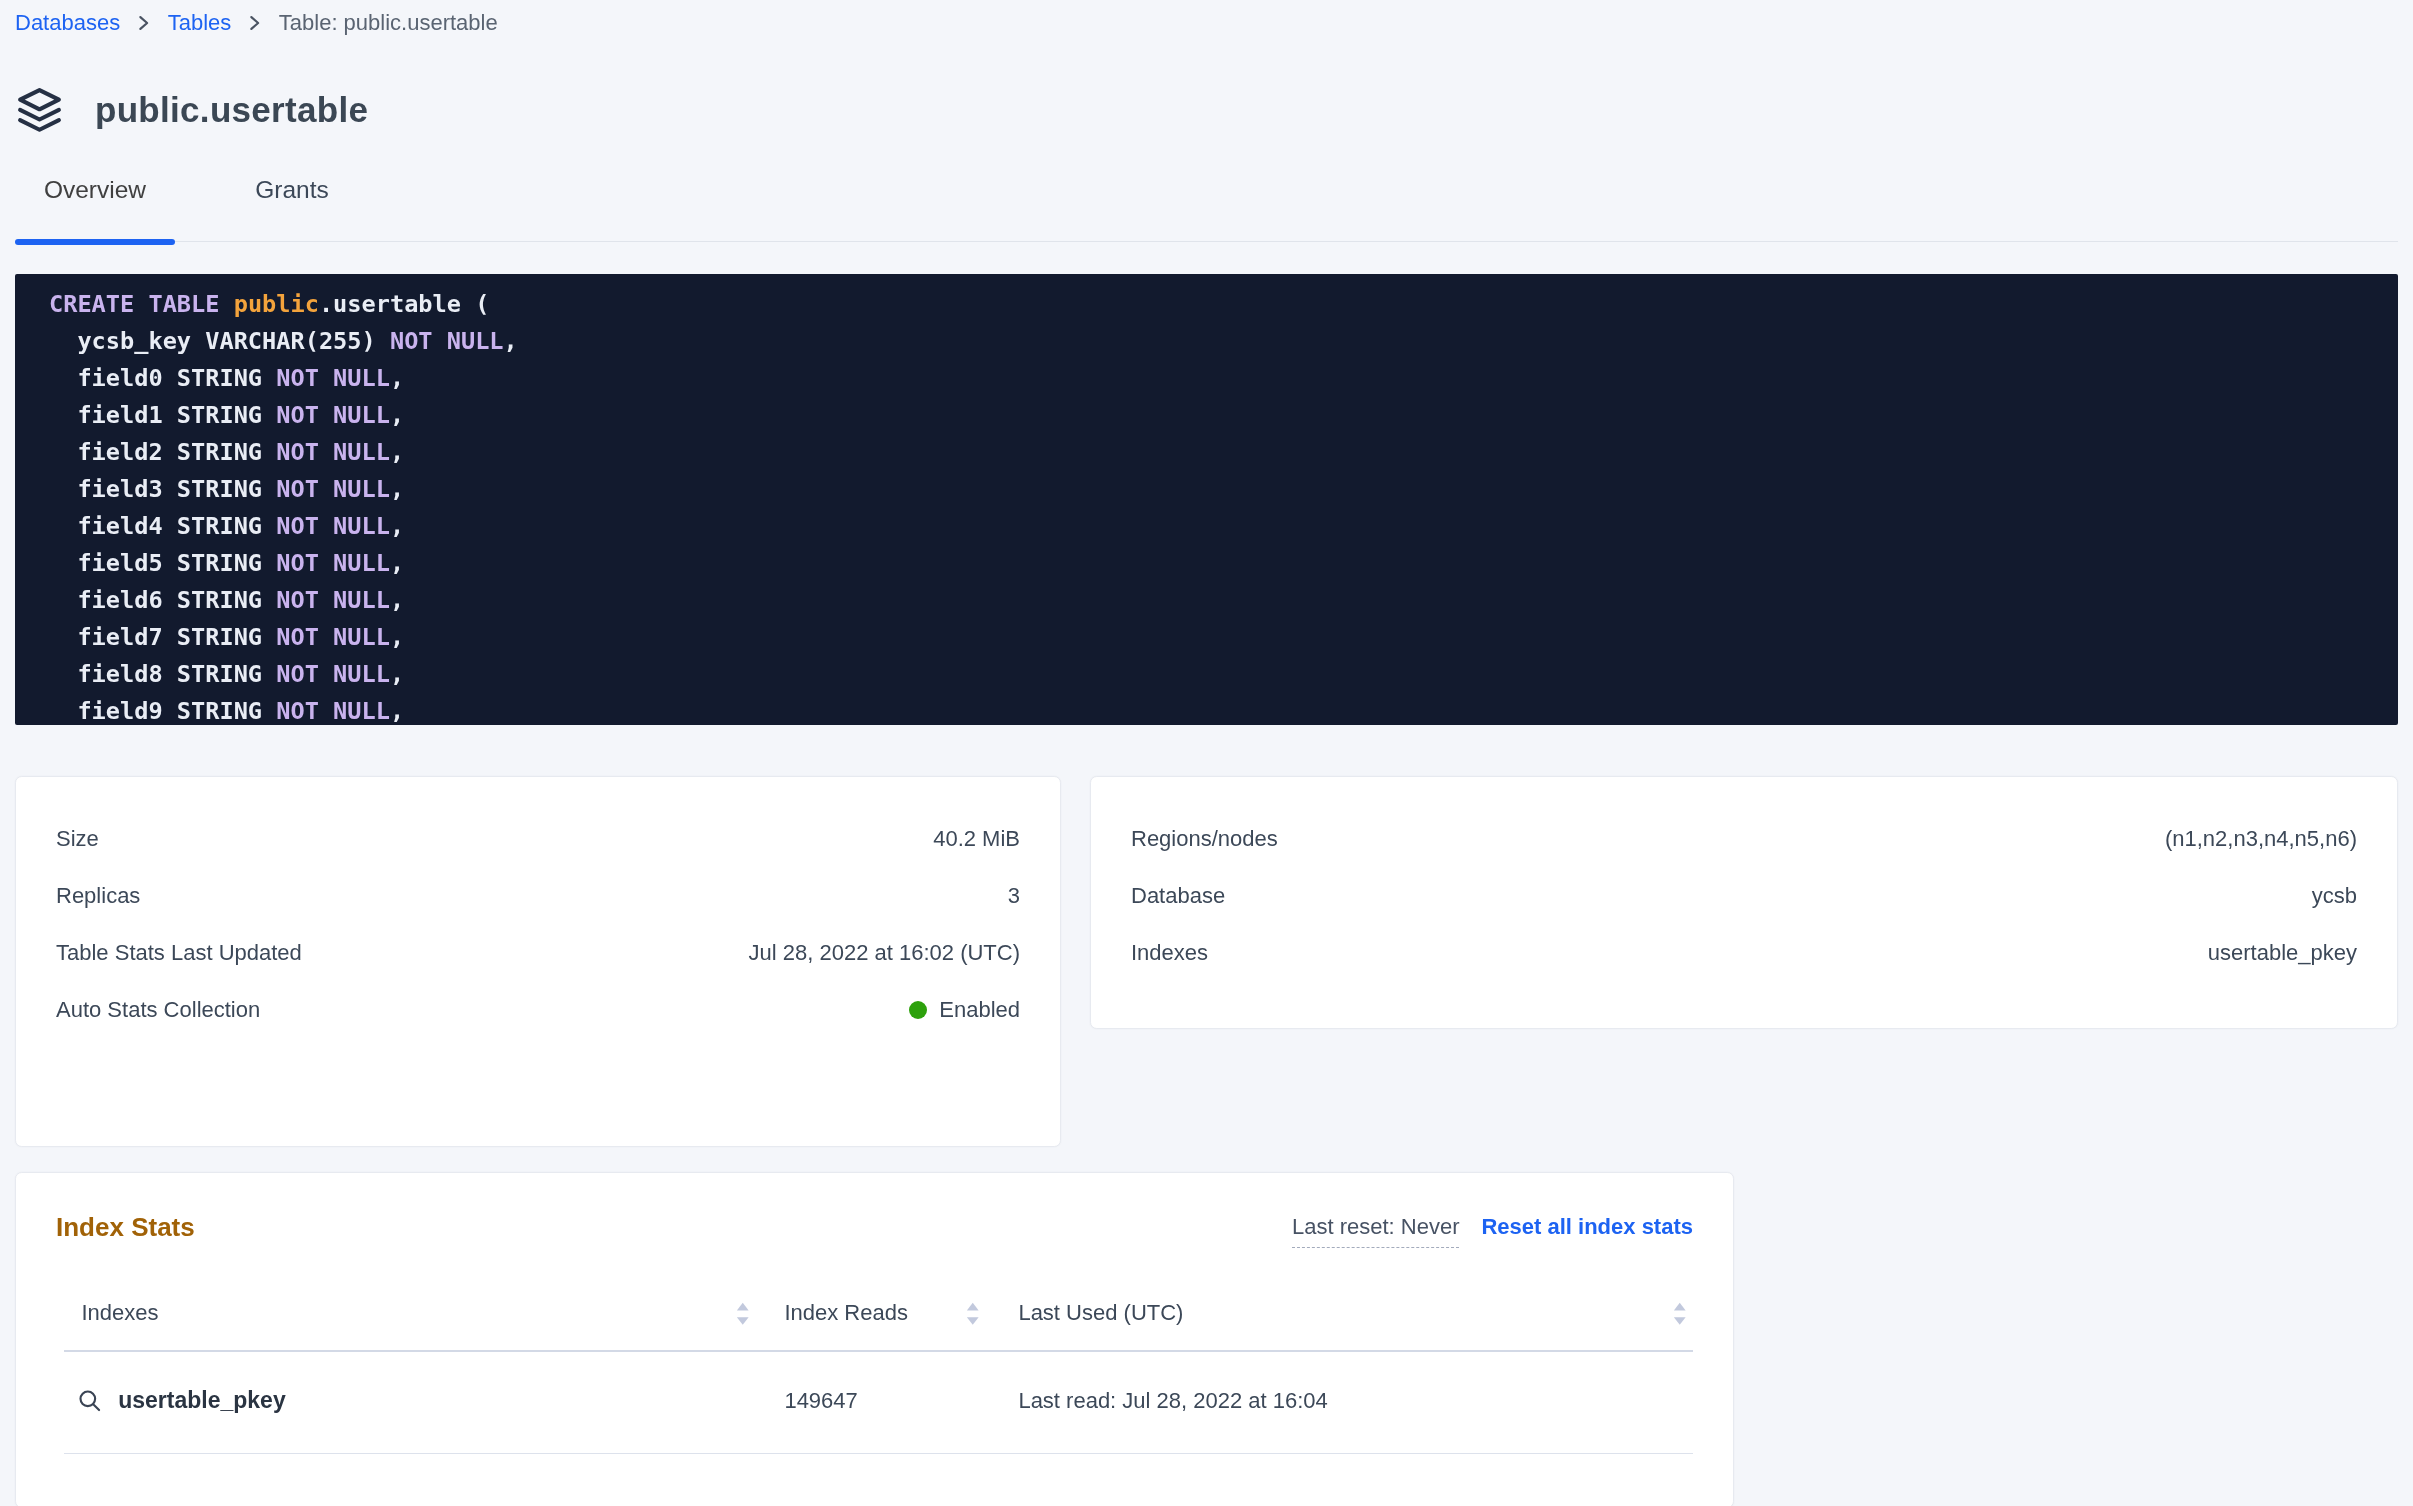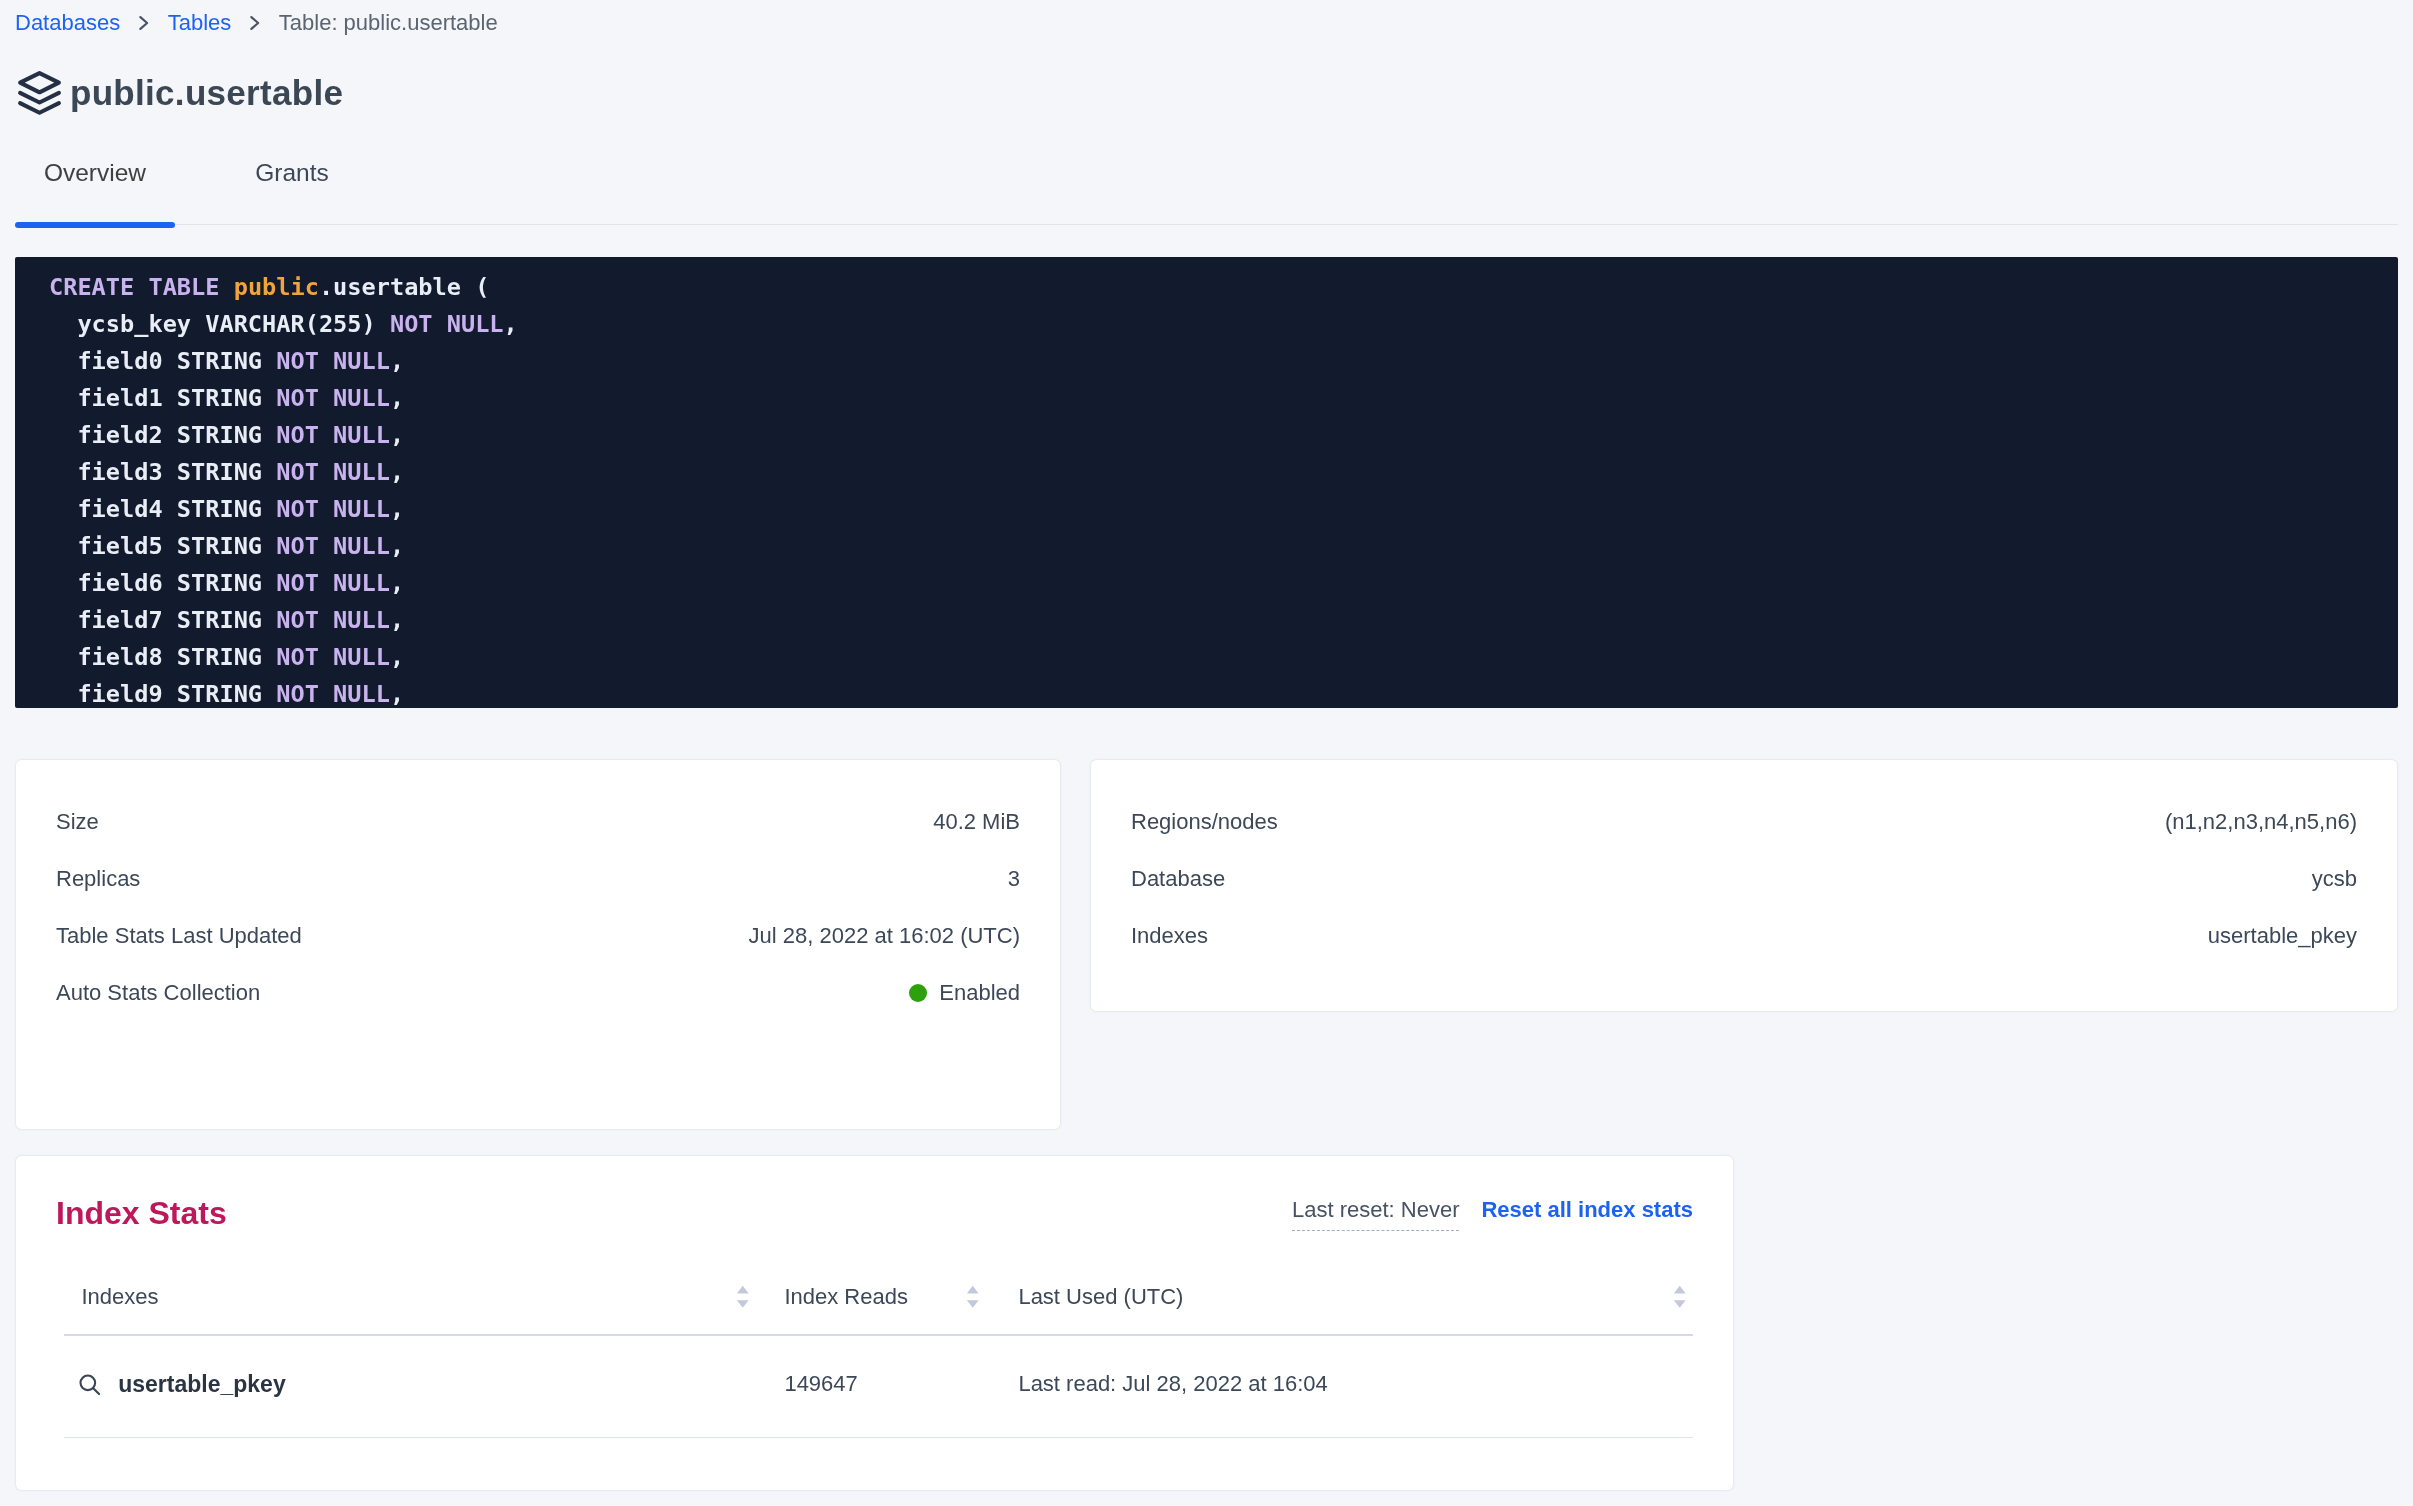--- a/index.html
+++ b/index.html
@@ -12,21 +12,21 @@
   }
   .page { padding: 0 15px; }
 
   
   .breadcrumb { display: flex; align-items: center; gap: 17px; padding-top: 8.4px; height: 37px; font-size: 22px; }
   .crumb-link { color: #1d63f2; cursor: pointer; text-decoration: none; }
   .crumb-current { color: #5a6472; }
   .crumb-sep svg { display: block; }
 
   
-  .title-row { display: flex; align-items: center; gap: 6px; margin-top: 31px; }
+  .title-row { display: flex; align-items: center; gap: 31px; margin-top: 48px; }
   .title-row .layers-icon svg { display: block; }
   .page-title { font-size: 35px; font-weight: 600; color: #3b4754; letter-spacing: 0.3px; }
 
   
   .tabs { display: flex; margin-top: 23.6px; border-bottom: 1.7px solid #e0e4eb; }
   .tab { position: relative; font-size: 24.5px; text-align: center; padding: 18.6px 0 37px; cursor: pointer; color: #3c4858; font-weight: 500; }
   .tab-overview { width: 160px; }
   .tab-grants { width: 150px; margin-left: 42px; }
   .tab.active { color: #404040; }
   .tab.active::after { content: ""; position: absolute; left: 0; right: 0; bottom: -3.4px; height: 5.9px; background: #1d63f2; border-radius: 3.4px; }
@@ -49,21 +49,21 @@
   .card { background: #ffffff; border: 0.8px solid #e7eaf0; border-radius: 6.7px; box-shadow: 0 0 1.7px rgba(60,72,88,0.06); }
   .details-left  { width: 1046px; height: 371px; padding: 51px 40px 0; }
   .details-right { flex: 1; height: 253px; padding: 51px 40px 0; }
   .detail-row { display: flex; justify-content: space-between; align-items: center; height: 22px; margin-bottom: 35px; font-size: 22px; color: #3c4858; }
   .detail-value { display: flex; align-items: center; }
   .status-dot { width: 18.6px; height: 18.6px; border-radius: 50%; background: #2da10c; margin-right: 11.8px; }
 
   
   .index-card { margin-top: 25px; width: 1719px; height: 336px; padding: 39px 40px 0; }
   .index-header { display: flex; justify-content: space-between; align-items: flex-start; }
-  .index-title { font-size: 32px; font-weight: 700; color: #be185d; }
+  .index-title { font-size: 26px; font-weight: 700; color: #a16207; }
   .reset-area { display: flex; align-items: flex-start; gap: 22px; font-size: 22px; margin-top: 1.7px; }
   .last-reset { color: #475264; border-bottom: 1.7px dashed #a3abbc; padding-bottom: 7.6px; cursor: default; }
   .reset-link { color: #1d63f2; font-weight: 700; cursor: pointer; text-decoration: none; }
 
   .itable { margin-top: 52px; margin-left: 8.4px; margin-right: 0; }
   .thead { display: flex; align-items: center; padding-bottom: 23.6px; border-bottom: 2.5px solid #d3d9e6; font-size: 22px; color: #3c4858; }
   .th { display: flex; align-items: center; justify-content: space-between; }
   .th-col1 { width: 695px; padding-left: 17px; padding-right: 10px; }
   .th-col2 { width: 234px; padding-left: 25px; padding-right: 13.5px; }
   .th-col3 { flex: 1; padding-left: 25px; padding-right: 6.7px; }

